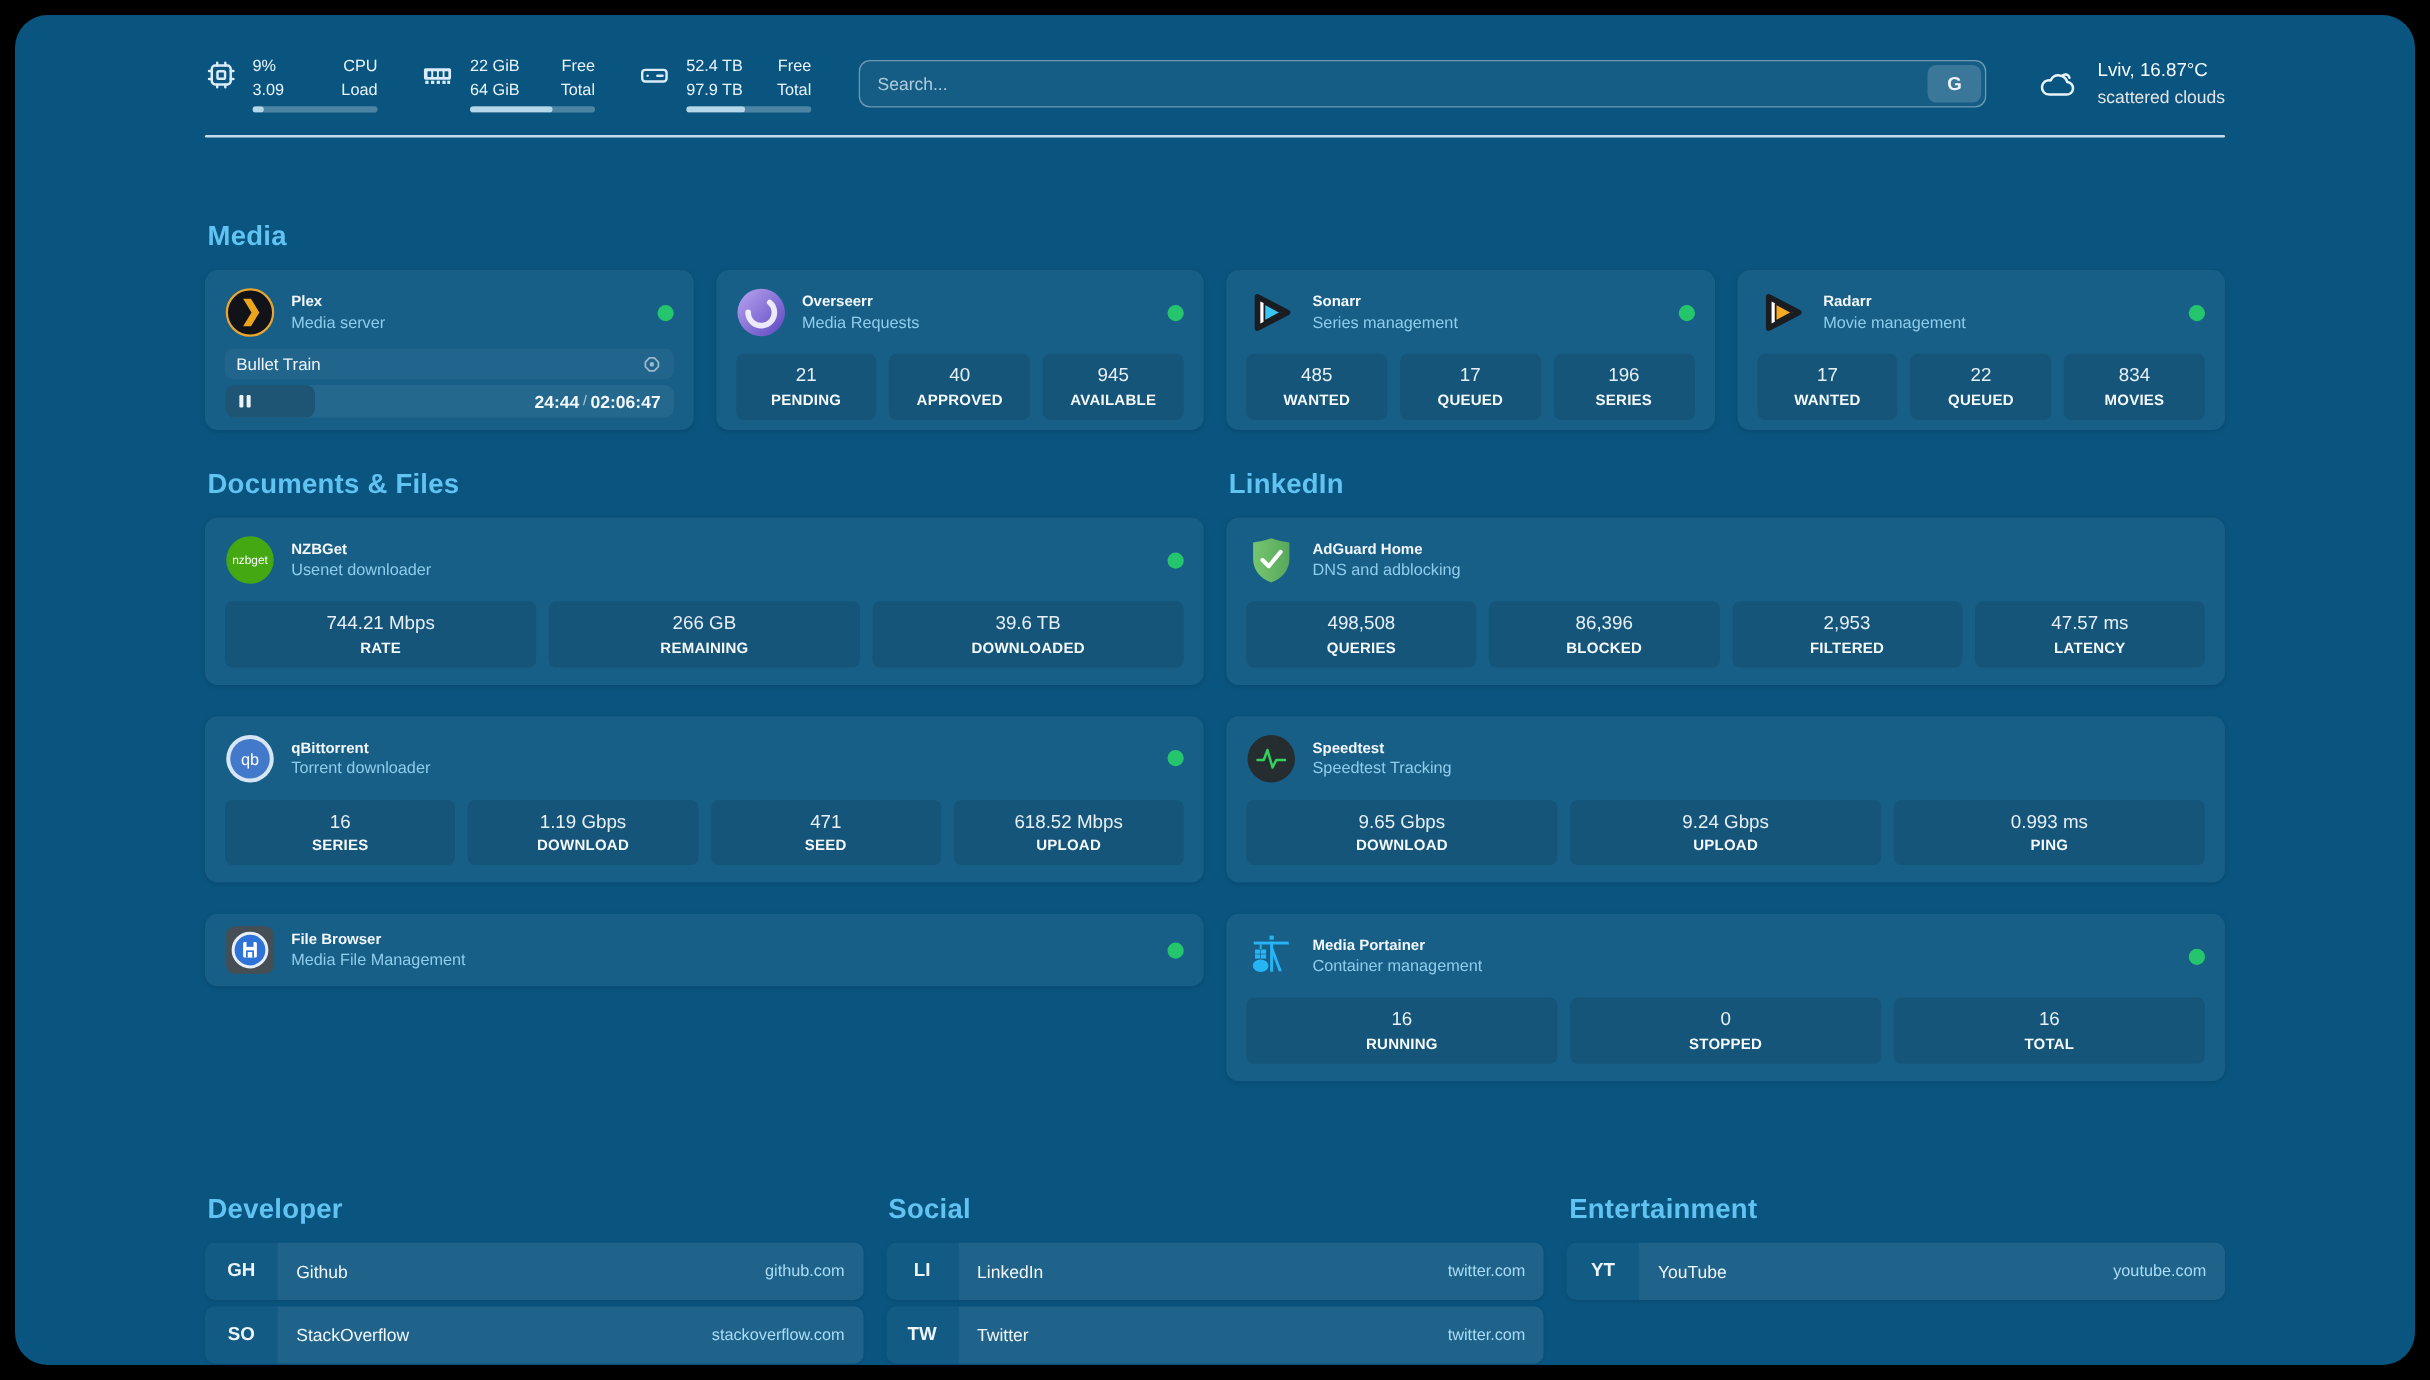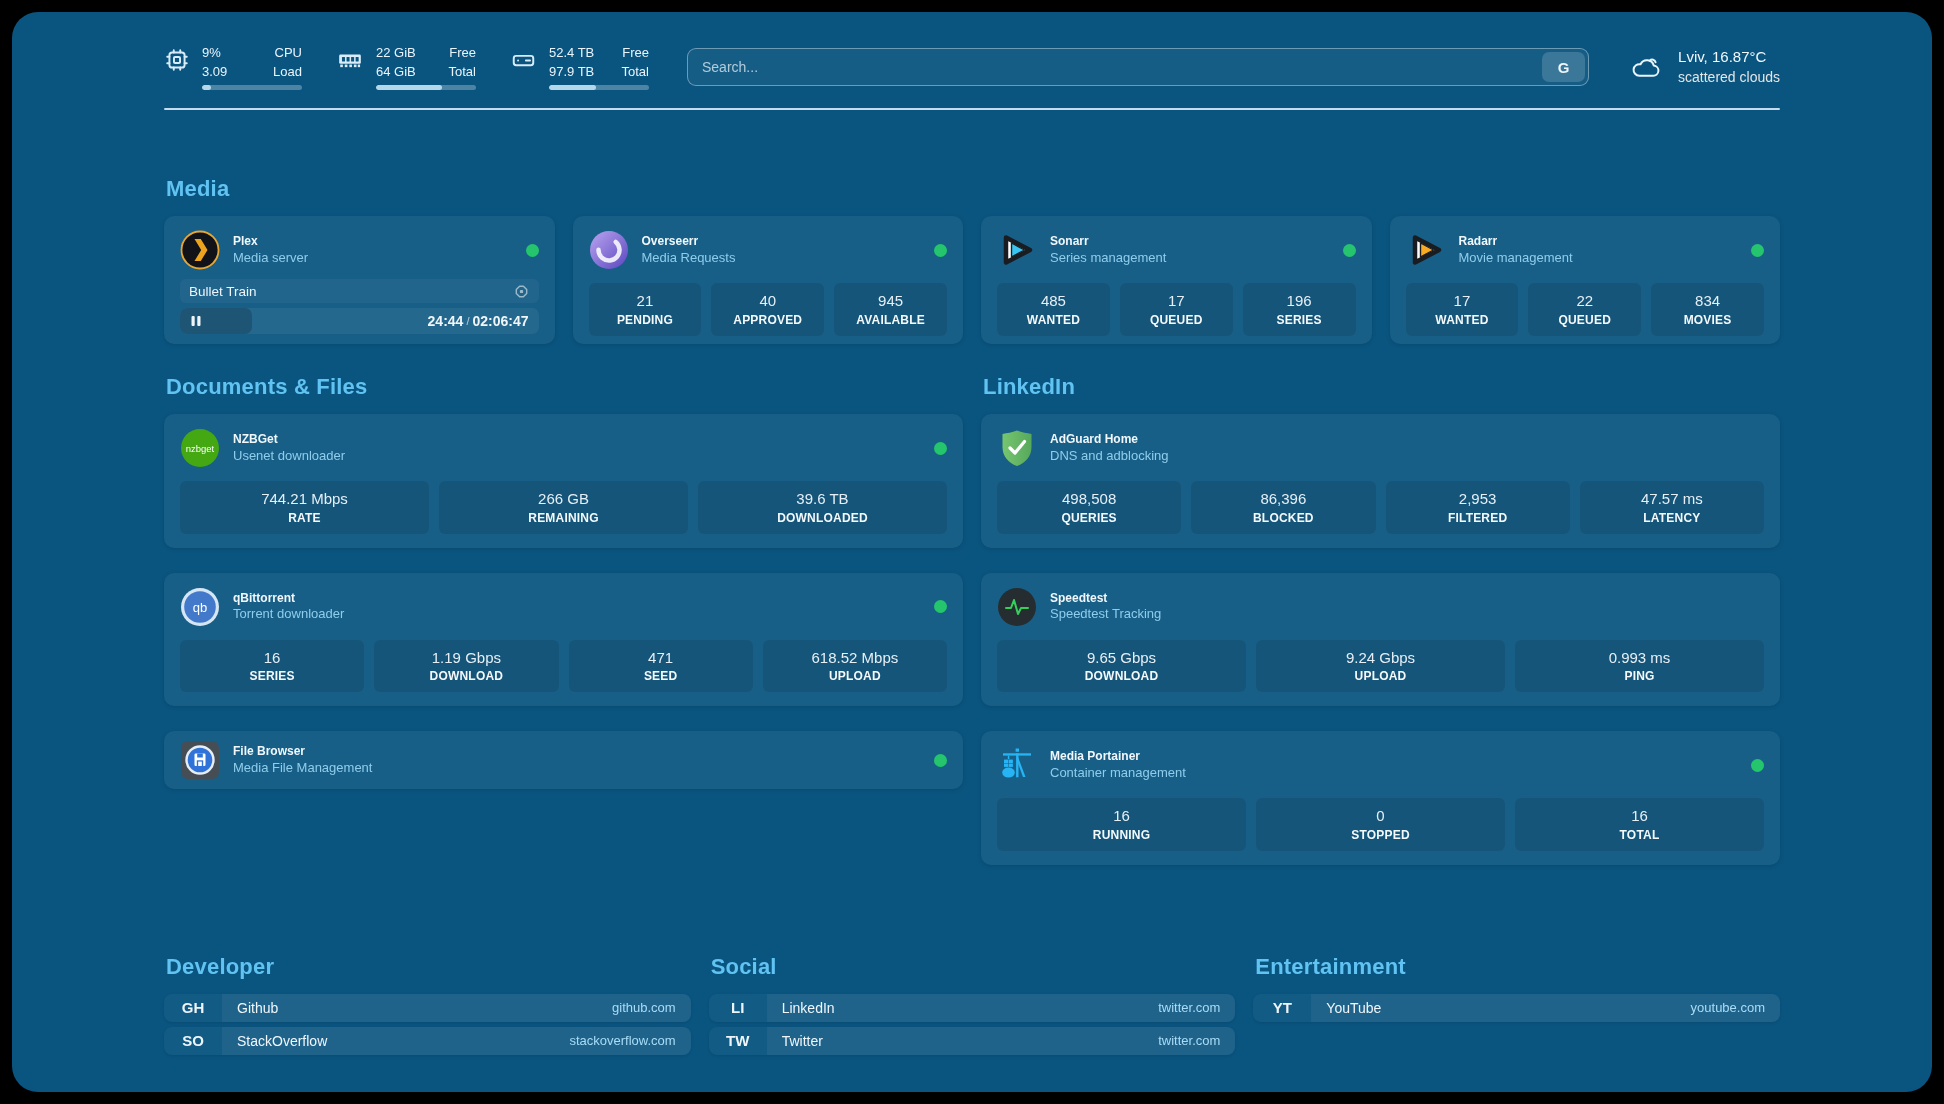--- a/index.html
+++ b/index.html
@@ -67,21 +67,21 @@
   .plex-title { font-size: 13.5px; color: #eef5fa; }
   .plex-row1 .stop { margin-left: auto; display: flex; }
   .plex-row2 { margin-top: 5px; background: rgba(255,255,255,0.06); border-radius: 7px; height: 26px;
     display: flex; align-items: center; position: relative; overflow: hidden; padding-right: 10px; }
   .plex-progress { position: absolute; left: 0; top: 0; bottom: 0; background: rgba(0,0,0,0.18);
     border-radius: 7px; display: flex; align-items: center; padding-left: 10px; cursor: pointer; }
   .plex-time { margin-left: auto; font-size: 14px; font-weight: 600; color: #f0f6fa; display: flex; align-items: center; }
   .plex-time .sep { font-size: 11px; opacity: .7; margin: 0 3px; font-weight: 400; }
 
   
-  .bm-row { display: flex; height: 28px; border-radius: 8px; overflow: hidden; margin-bottom: 5px;
+  .bm-row { display: flex; height: 46px; border-radius: 8px; overflow: hidden; margin-bottom: 5px;
     box-shadow: 0 1px 3px rgba(0,0,0,0.12); cursor: pointer; }
   .bm-abbr { width: 58px; flex: 0 0 auto; background: rgba(255,255,255,0.035); display: flex;
     align-items: center; justify-content: center; font-size: 15px; font-weight: 600; color: #eef5fa; }
   .bm-main { flex: 1; background: rgba(255,255,255,0.085); display: flex; align-items: center; padding: 0 15px; }
   .bm-name { font-size: 14px; color: #f0f6fa; }
   .bm-url { margin-left: auto; font-size: 13px; color: #a9dcf6; }
 </style>
 </head>
 <body>
 

